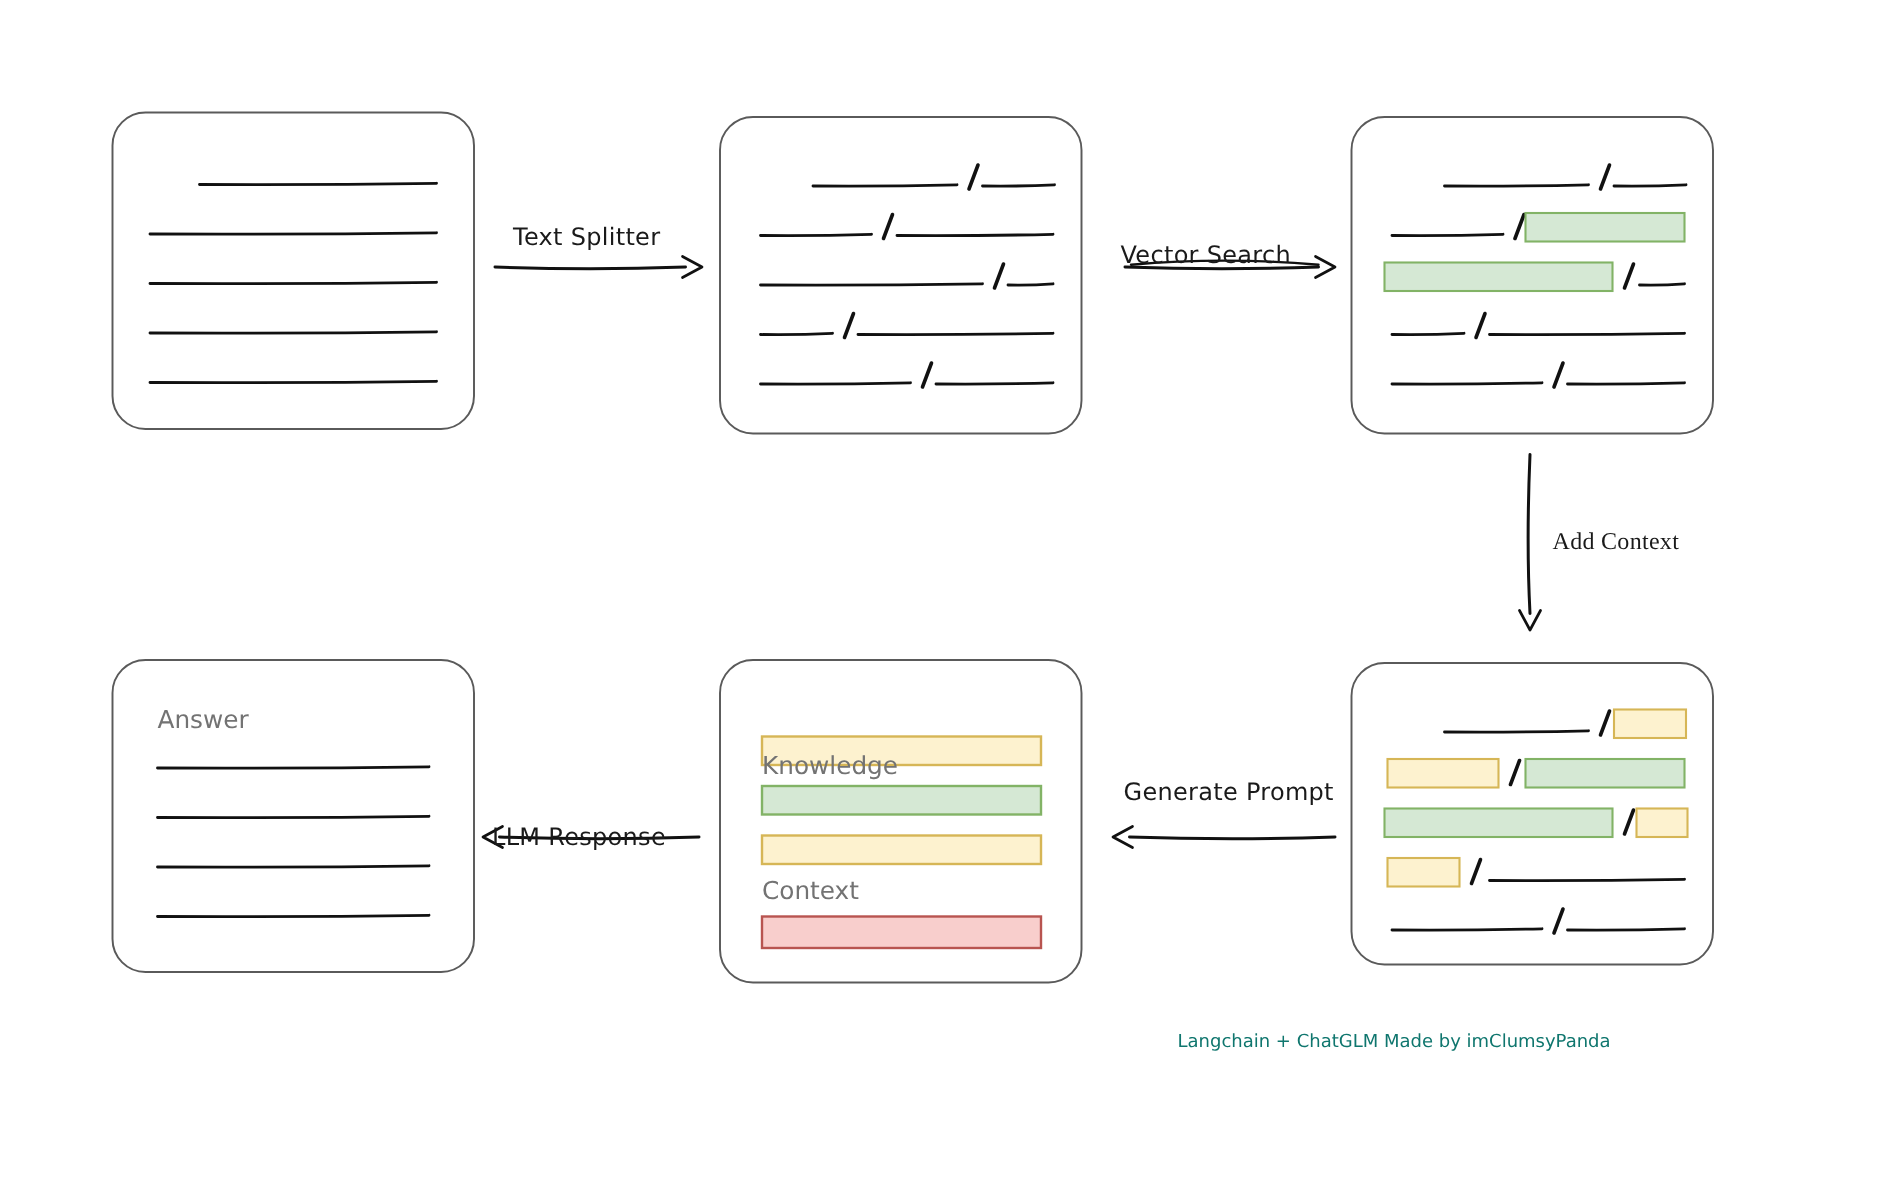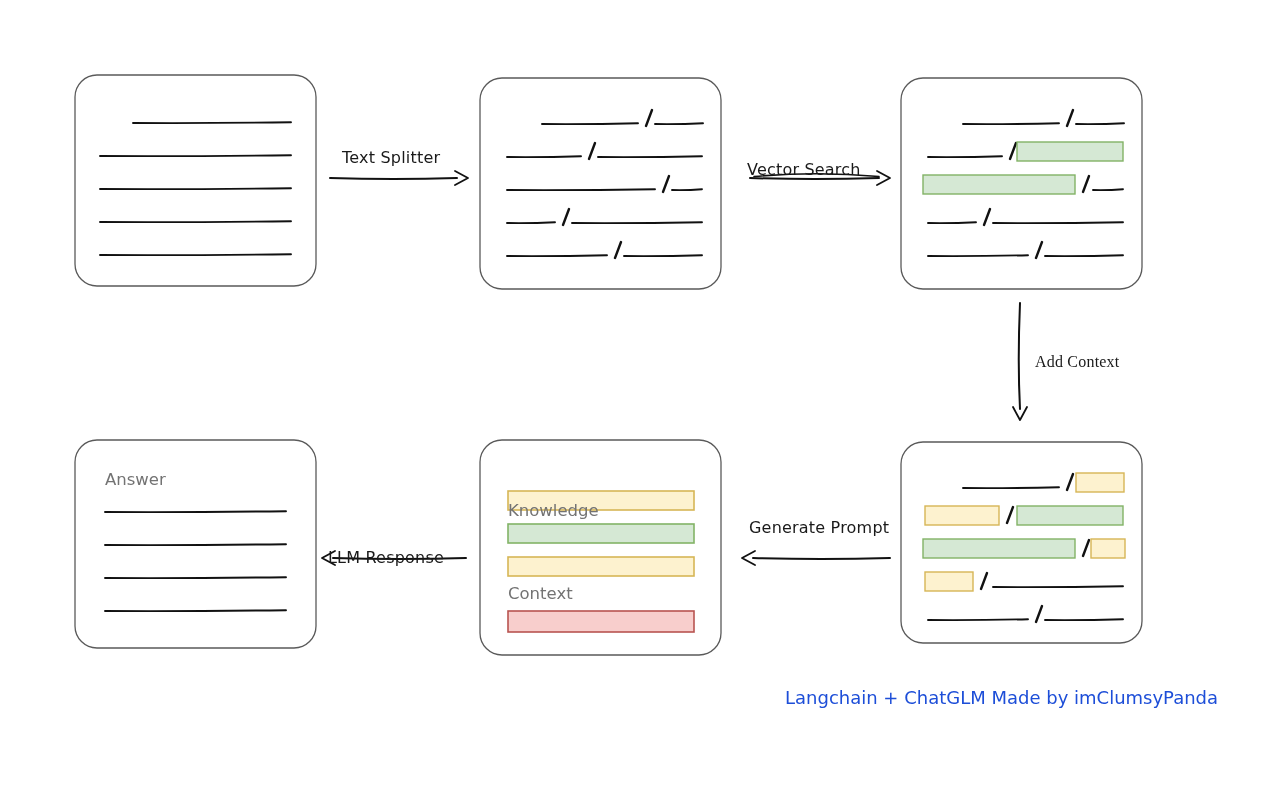--- a/index.html
+++ b/index.html
@@ -39,22 +39,22 @@
   .box-title {
     position: absolute;
     font-family: "DejaVu Sans", sans-serif;
     font-size: 16.5px;
     color: #737373;
     white-space: nowrap;
   }
   .footer-note {
     position: absolute;
     font-family: "DejaVu Sans", sans-serif;
-    font-size: 18px;
-    color: #1d4ed8;
+    font-size: 12px;
+    color: #0f766e;
     white-space: nowrap;
   }
 </style>
 </head>
 <body>
 
 <div id="stage">
   <svg class="layer" id="svg-layer" viewBox="0 0 1262 792" xmlns="http://www.w3.org/2000/svg">
       <g>
         <rect x="75" y="75" width="241" height="211" rx="22" ry="22" fill="#ffffff" stroke="#5a5a5a" stroke-width="1.3"></rect>

